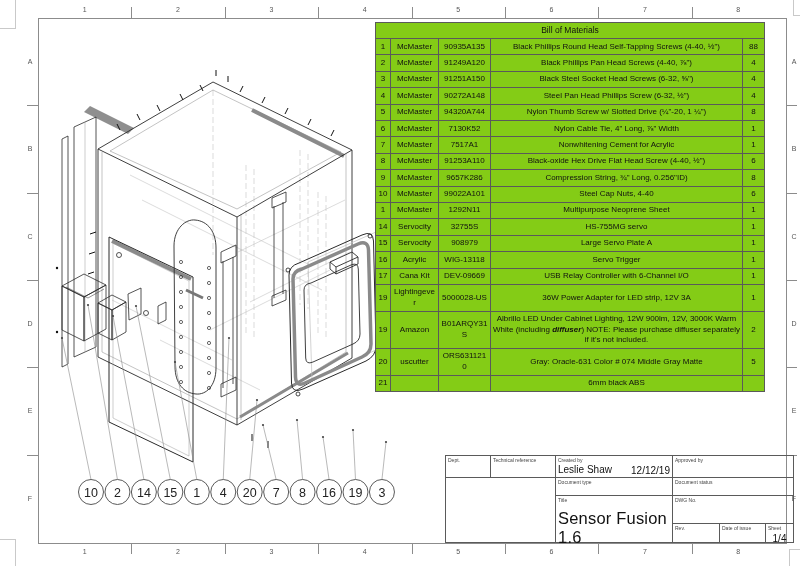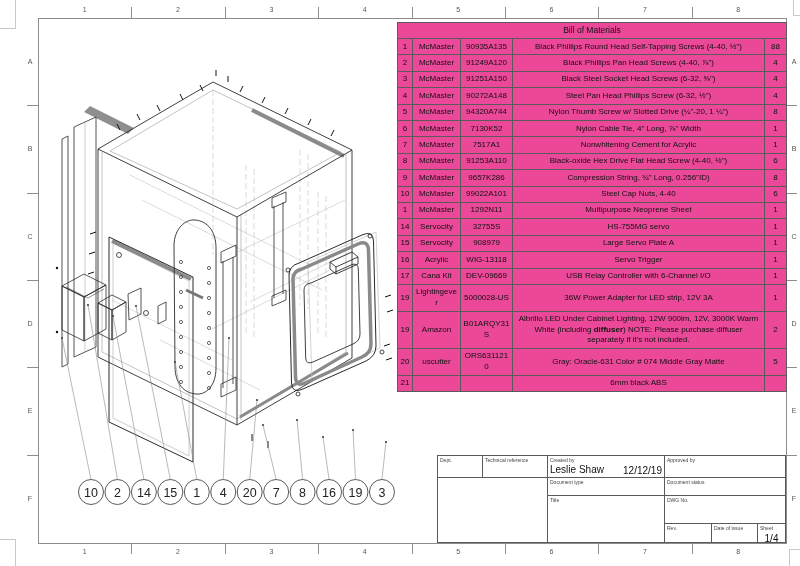--- a/index.html
+++ b/index.html
@@ -3,29 +3,29 @@
 <meta charset="utf-8">
 <style>
   html,body{margin:0;padding:0;background:#fff;}
   .sheet{position:relative;width:800px;height:566px;background:#ffffff;overflow:hidden;
          font-family:"Liberation Sans",sans-serif;color:#1a1a1a;}
   .frame{position:absolute;left:38px;top:18px;width:747px;height:524px;border:1px solid #8c8c8c;}
   .zone-label{position:absolute;font-size:7px;color:#555;display:flex;align-items:center;justify-content:center;}
   .tick{position:absolute;background:#8c8c8c;}
   .corner-mark{position:absolute;border:1px solid #c9c9c9;}
 
-  table.bom{position:absolute;left:397px;top:22px;width:389px;border-collapse:collapse;
-            table-layout:fixed;font-size:8px;line-height:1.3;color:#111;background:#ec4899;}
+  table.bom{position:absolute;left:375px;top:22px;width:389px;border-collapse:collapse;
+            table-layout:fixed;font-size:8px;line-height:1.3;color:#111;background:#84cc16;}
   .bom th,.bom td{border:1px solid #5a5a5a;padding:2.5px 2px;text-align:center;
                   overflow-wrap:break-word;word-wrap:break-word;}
   .bom th{font-weight:normal;font-size:8.5px;padding:2px;}
-  .bom b{font-weight:bold;}
+  .bom b{font-weight:bold;font-style:italic;}
 
   .tb{position:absolute;left:437px;top:455px;width:349px;height:88px;font-size:5px;color:#333;}
-  .tb .cell{position:absolute;border:1px solid #5a5a5a;box-sizing:border-box;padding:1px 2px;background:transparent;}
+  .tb .cell{position:absolute;border:1px solid #5a5a5a;box-sizing:border-box;padding:1px 2px;background:transparent;margin-left:8px;}
   .tb .lbl{font-size:5px;color:#444;display:block;}
   .tb .val-name{font-size:10px;color:#111;margin-top:1px;display:inline-block;}
   .tb .val-date{font-size:10px;color:#111;float:right;margin-top:2px;}
   .tb .val-title{font-size:16.5px;color:#111;margin-top:6px;display:block;letter-spacing:.2px;}
   .tb .val-sheet{font-size:10px;color:#111;display:block;text-align:center;margin-top:2px;}
 
   svg text{font-family:"Liberation Sans",sans-serif;}
 </style>
 </head>
 <body>
@@ -438,20 +438,21 @@
     </div>
     <div class="cell" style="left:0;top:22px;width:111px;height:66px;"></div>
     <div class="cell" style="left:110px;top:22px;width:118px;height:19px;">
       <span class="lbl">Document type</span>
     </div>
     <div class="cell" style="left:227px;top:22px;width:122px;height:19px;">
       <span class="lbl">Document status</span>
     </div>
     <div class="cell" style="left:110px;top:40px;width:118px;height:48px;">
       <span class="lbl">Title</span>
+      <span class="val-title">Sensor Fusion 1.6</span>
     </div>
     <div class="cell" style="left:227px;top:40px;width:122px;height:29px;">
       <span class="lbl">DWG No.</span>
     </div>
     <div class="cell" style="left:227px;top:68px;width:48px;height:20px;">
       <span class="lbl">Rev.</span>
     </div>
     <div class="cell" style="left:274px;top:68px;width:47px;height:20px;">
       <span class="lbl">Date of issue</span>
     </div>

